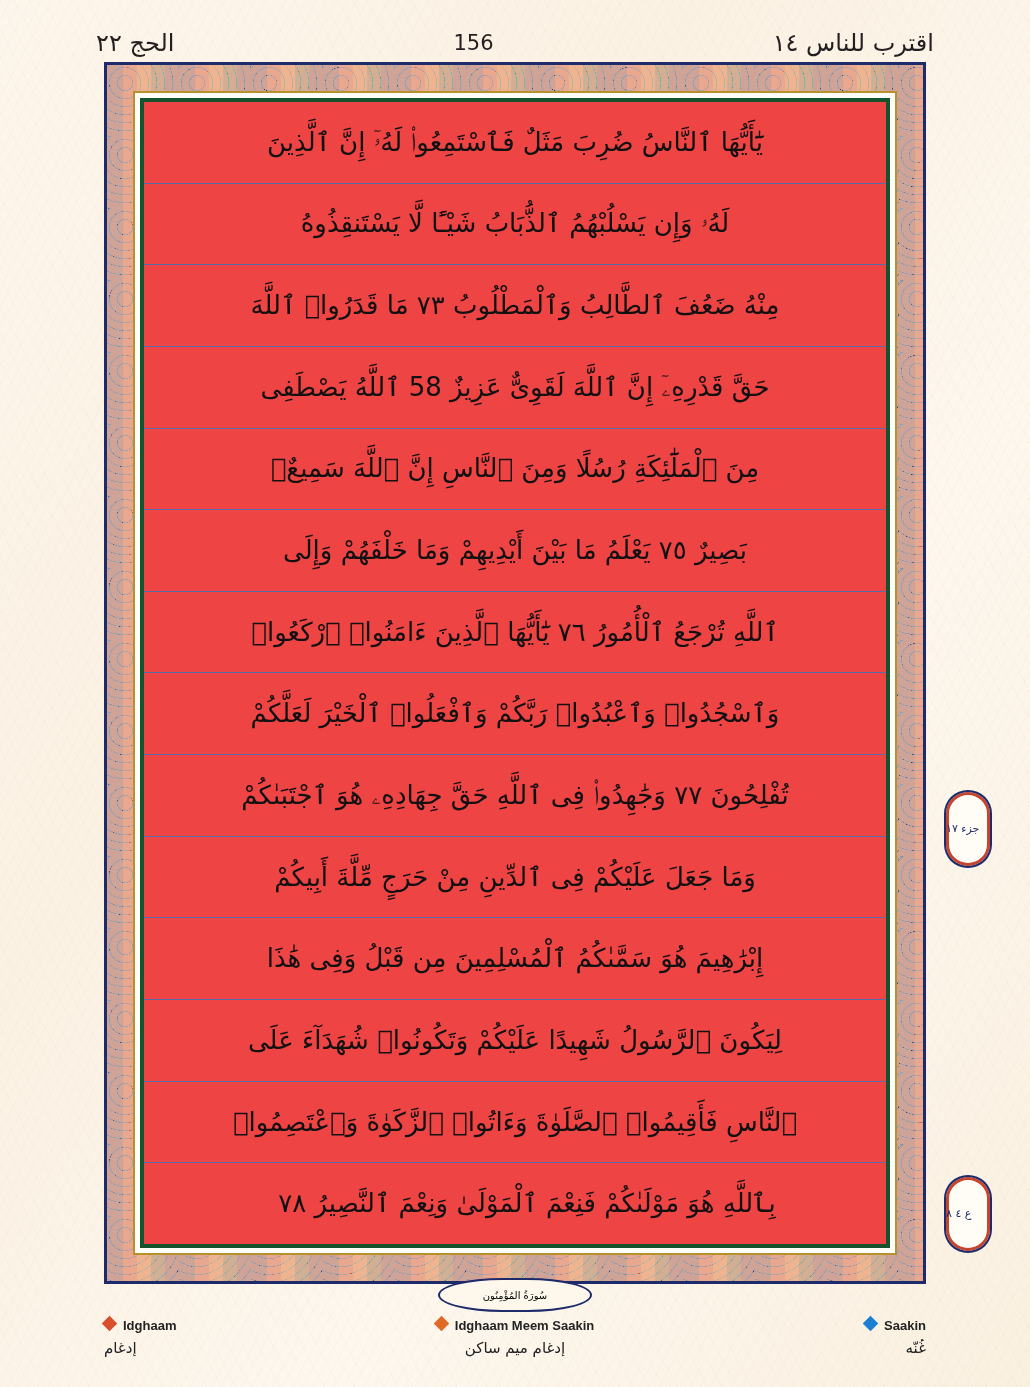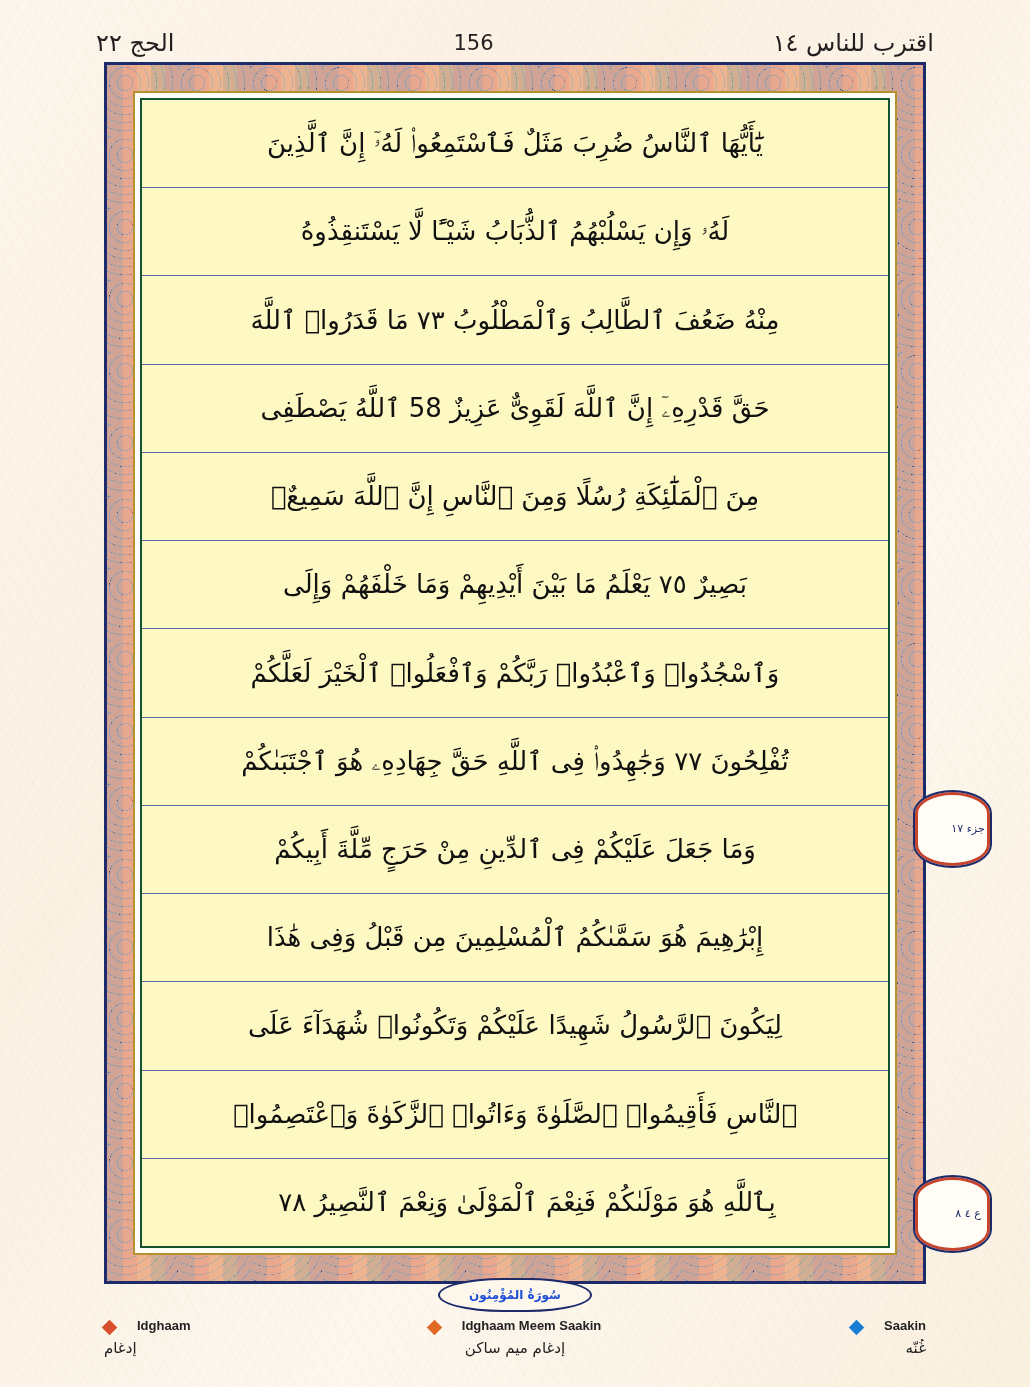--- a/index.html
+++ b/index.html
@@ -92,23 +92,23 @@
   .frame-inner-gold {
     position: absolute;
     top: 26px; left: 26px; right: 26px; bottom: 26px;
     border: 2px solid #b8912f;
     background: #fffdf8;
     box-sizing: border-box;
   }
   .frame-inner-blue {
     position: absolute;
     top: 5px; left: 5px; right: 5px; bottom: 5px;
-    border: 2px solid #14532d;
-    box-sizing: border-box;
-    background: #fef9c3;
+    border: 4px solid #14532d;
+    box-sizing: border-box;
+    background: #ef4444;
     overflow: hidden;
   }
 
   
   .lines {
     position: absolute;
     inset: 0;
     display: flex;
     flex-direction: column;
   }
@@ -143,23 +143,22 @@
   .medallion {
     position: absolute;
     width: 44px;
     height: 74px;
     right: 38px;
     background: #fffdf6;
     border: 2px solid #1d2b6b;
     border-radius: 50% / 30%;
     display: flex;
     align-items: center;
-    justify-content: center;
+    justify-content: flex-start;
     box-shadow: inset 0 0 0 3px #c6452c;
-    padding-left: 31px;
   }
   .medallion-1 { top: 790px; }
   .medallion-2 { top: 1175px; }
   .medallion-text {
     font-size: 11px;
     color: #1d2b6b;
     text-align: center;
     line-height: 1.15;
     direction: rtl;
   }
@@ -173,46 +172,45 @@
     width: 150px;
     height: 30px;
     background: #fdf7ec;
     border: 2px solid #1d2b6b;
     border-radius: 50% / 60%;
     display: flex;
     align-items: center;
     justify-content: center;
   }
   .cartouche-text {
-    font-size: 12px;
-    color: #1d4ed8;
-    direction: rtl;
-    font-weight: bold;
+    font-size: 10px;
+    color: #000000;
+    direction: rtl;
   }
 
   
   .legend {
     position: absolute;
     top: 1318px;
     left: 104px;
     width: 822px;
     display: flex;
     justify-content: space-between;
     align-items: flex-start;
   }
   .legend-item {
     display: flex;
     flex-direction: column;
     align-items: center;
     min-width: 150px;
   }
   .legend-row {
     display: flex;
-    align-items: flex-end;
-    gap: 22px;
+    align-items: flex-start;
+    gap: 8px;
   }
   .diamond {
     width: 11px;
     height: 11px;
     transform: rotate(45deg);
     display: inline-block;
   }
   .legend-label {
     font-family: "Liberation Sans", sans-serif;
     font-size: 13px;
@@ -256,20 +254,23 @@
               <div class="qtext">مِنْهُ ضَعُفَ ٱلطَّالِبُ وَٱلْمَطْلُوبُ ٧٣ مَا قَدَرُوا۟ ٱللَّهَ</div>
             </div>
           <div class="qline">
               <div class="qtext">حَقَّ قَدْرِهِۦٓ إِنَّ ٱللَّهَ لَقَوِىٌّ عَزِيزٌ 58 ٱللَّهُ يَصْطَفِى</div>
             </div>
           <div class="qline">
               <div class="qtext">مِنَ ٱلْمَلَٰٓئِكَةِ رُسُلًا وَمِنَ ٱلنَّاسِ إِنَّ ٱللَّهَ سَمِيعٌۢ</div>
             </div>
           <div class="qline">
               <div class="qtext">بَصِيرٌ ٧٥ يَعْلَمُ مَا بَيْنَ أَيْدِيهِمْ وَمَا خَلْفَهُمْ وَإِلَى</div>
+            </div>
+          <div class="qline">
+              <div class="qtext">ٱللَّهِ تُرْجَعُ ٱلْأُمُورُ ٧٦ يَٰٓأَيُّهَا ٱلَّذِينَ ءَامَنُوا۟ ٱرْكَعُوا۟</div>
             </div>
           <div class="qline">
               <div class="qtext">وَٱسْجُدُوا۟ وَٱعْبُدُوا۟ رَبَّكُمْ وَٱفْعَلُوا۟ ٱلْخَيْرَ لَعَلَّكُمْ</div>
             </div>
           <div class="qline">
               <div class="qtext">تُفْلِحُونَ ٧٧ وَجَٰهِدُوا۟ فِى ٱللَّهِ حَقَّ جِهَادِهِۦ هُوَ ٱجْتَبَىٰكُمْ</div>
             </div>
           <div class="qline">
               <div class="qtext">وَمَا جَعَلَ عَلَيْكُمْ فِى ٱلدِّينِ مِنْ حَرَجٍ مِّلَّةَ أَبِيكُمْ</div>
             </div>

